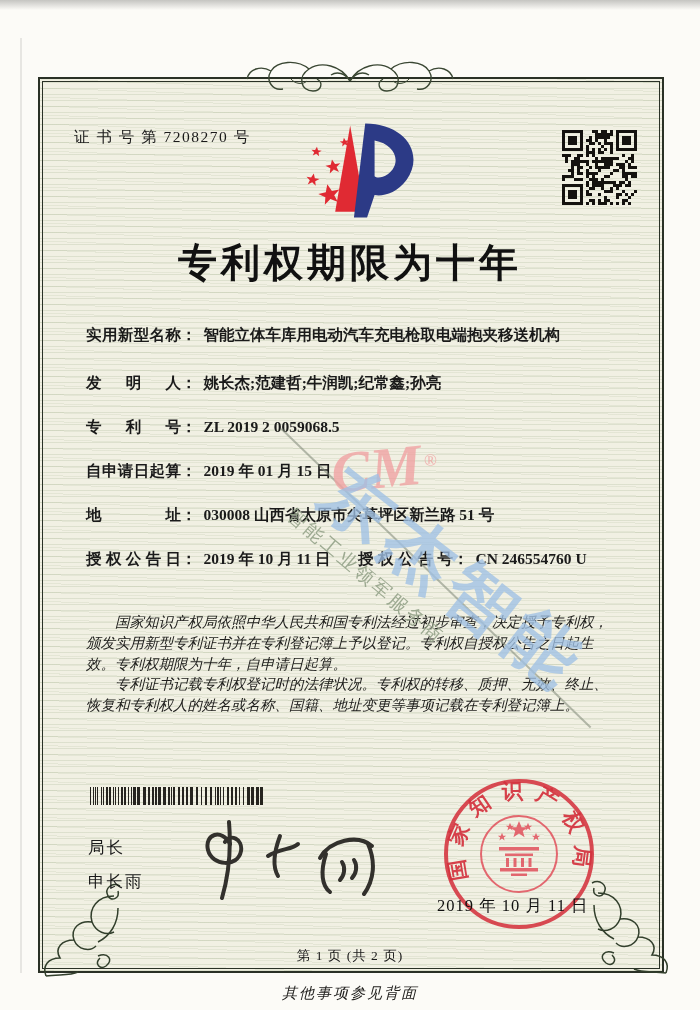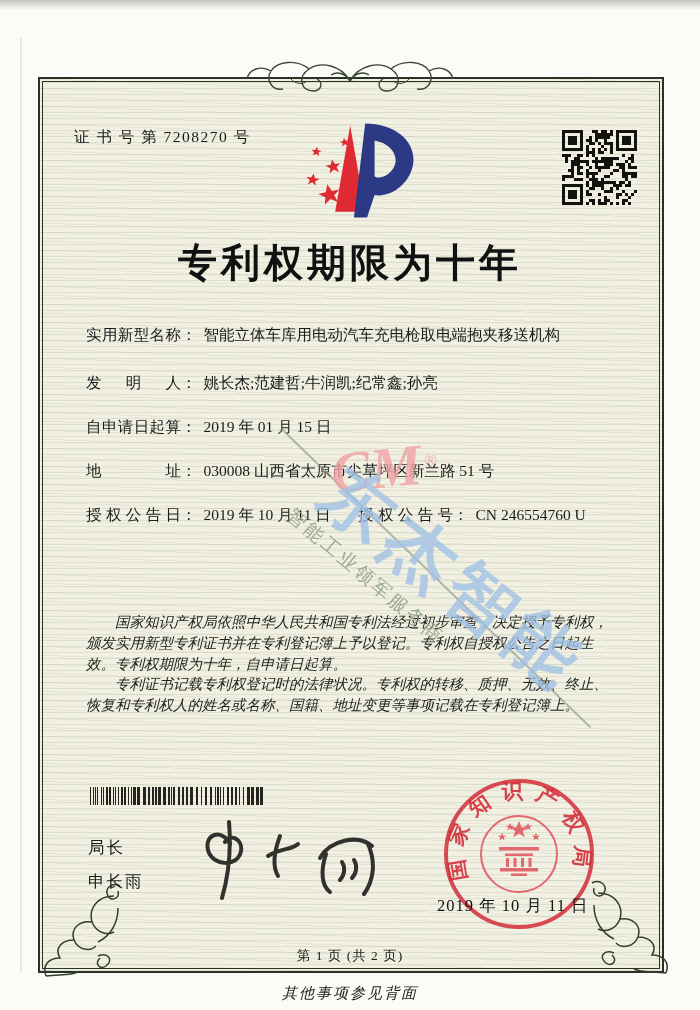--- a/index.html
+++ b/index.html
@@ -35,21 +35,21 @@
 
   #cnipa-logo{position:absolute;left:292px;top:120px;width:122px;height:102px;z-index:10;}
 
   .qr{position:absolute;left:562px;top:130px;width:75px;height:75px;z-index:10;}
   .qr i{position:absolute;width:3px;height:3px;background:#14120f;}
 
   .title{position:absolute;left:0;top:236px;width:700px;text-align:center;z-index:10;
     font-size:39px;font-weight:700;letter-spacing:4px;color:#111;}
 
   .fields{position:absolute;left:86px;top:325px;width:545px;font-size:15.5px;z-index:10;}
-  .frow{position:relative;height:44px;white-space:nowrap;}
+  .frow{position:relative;height:44px;white-space:nowrap;font-weight:bold;}
   .frow:first-child{height:48px;}
   .flabel{display:inline-block;width:95px;text-align:justify;text-align-last:justify;vertical-align:top;}
   .fvalue{margin-left:7px;}
   .pair2{position:absolute;left:272px;top:0;}
 
   .legal{position:absolute;left:86px;top:612px;width:534px;z-index:10;}
   .legal p{margin:0;text-indent:2em;font-size:14.5px;line-height:20.8px;
     font-style:italic;color:#20201e;}
 
   .barcode{position:absolute;left:90px;top:787px;width:178px;height:18px;z-index:10;}
@@ -451,20 +451,23 @@
 <div class="title">专利权期限为十年</div>
 
 <div class="fields">
   <div class="frow">
     <span class="flabel">实用新型名称</span><span>：</span><span class="fvalue">智能立体车库用电动汽车充电枪取电端抱夹移送机构</span>
   </div>
   <div class="frow">
     <span class="flabel">发明人</span><span>：</span><span class="fvalue">姚长杰;范建哲;牛润凯;纪常鑫;孙亮</span>
   </div>
   <div class="frow">
+    <span class="flabel">专利号</span><span>：</span><span class="fvalue">ZL 2019 2 0059068.5</span>
+  </div>
+  <div class="frow">
     <span class="flabel">自申请日起算</span><span>：</span><span class="fvalue">2019 年 01 月 15 日</span>
   </div>
   <div class="frow">
     <span class="flabel">地址</span><span>：</span><span class="fvalue">030008  山西省太原市尖草坪区新兰路 51 号</span>
   </div>
   <div class="frow">
     <span class="flabel">授权公告日</span><span>：</span><span class="fvalue">2019 年 10 月 11 日</span>
     <span class="pair2">
       <span class="flabel">授权公告号</span><span>：</span><span class="fvalue">CN 246554760 U</span>
     </span>

